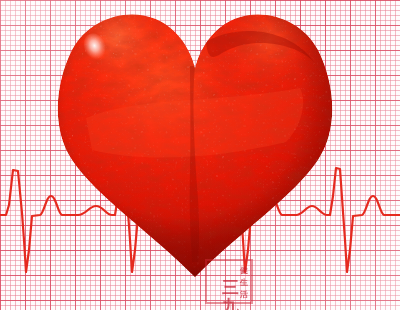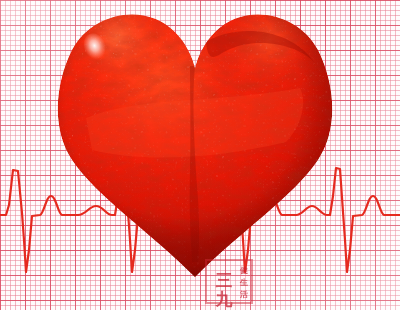--- a/index.html
+++ b/index.html
@@ -57,23 +57,23 @@
     padding:1px 2px;
     opacity:0.80;
   }
   .seal-main{
     flex:0 0 30px;
     color:rgba(198,32,48,0.92);
     font-family:"DejaVu Sans", sans-serif;
     font-size:17px;
     line-height:19px;
     font-weight:bold;
-    text-align:center;
+    text-align:right;
     letter-spacing:0px;
-    padding-top:9px;
+    padding-top:16px;
   }
   .seal-side{
     flex:1;
     color:rgba(198,32,48,0.88);
     font-family:"DejaVu Sans", sans-serif;
     font-size:8px;
     line-height:12px;
     font-weight:bold;
     text-align:center;
     padding-top:3px;

